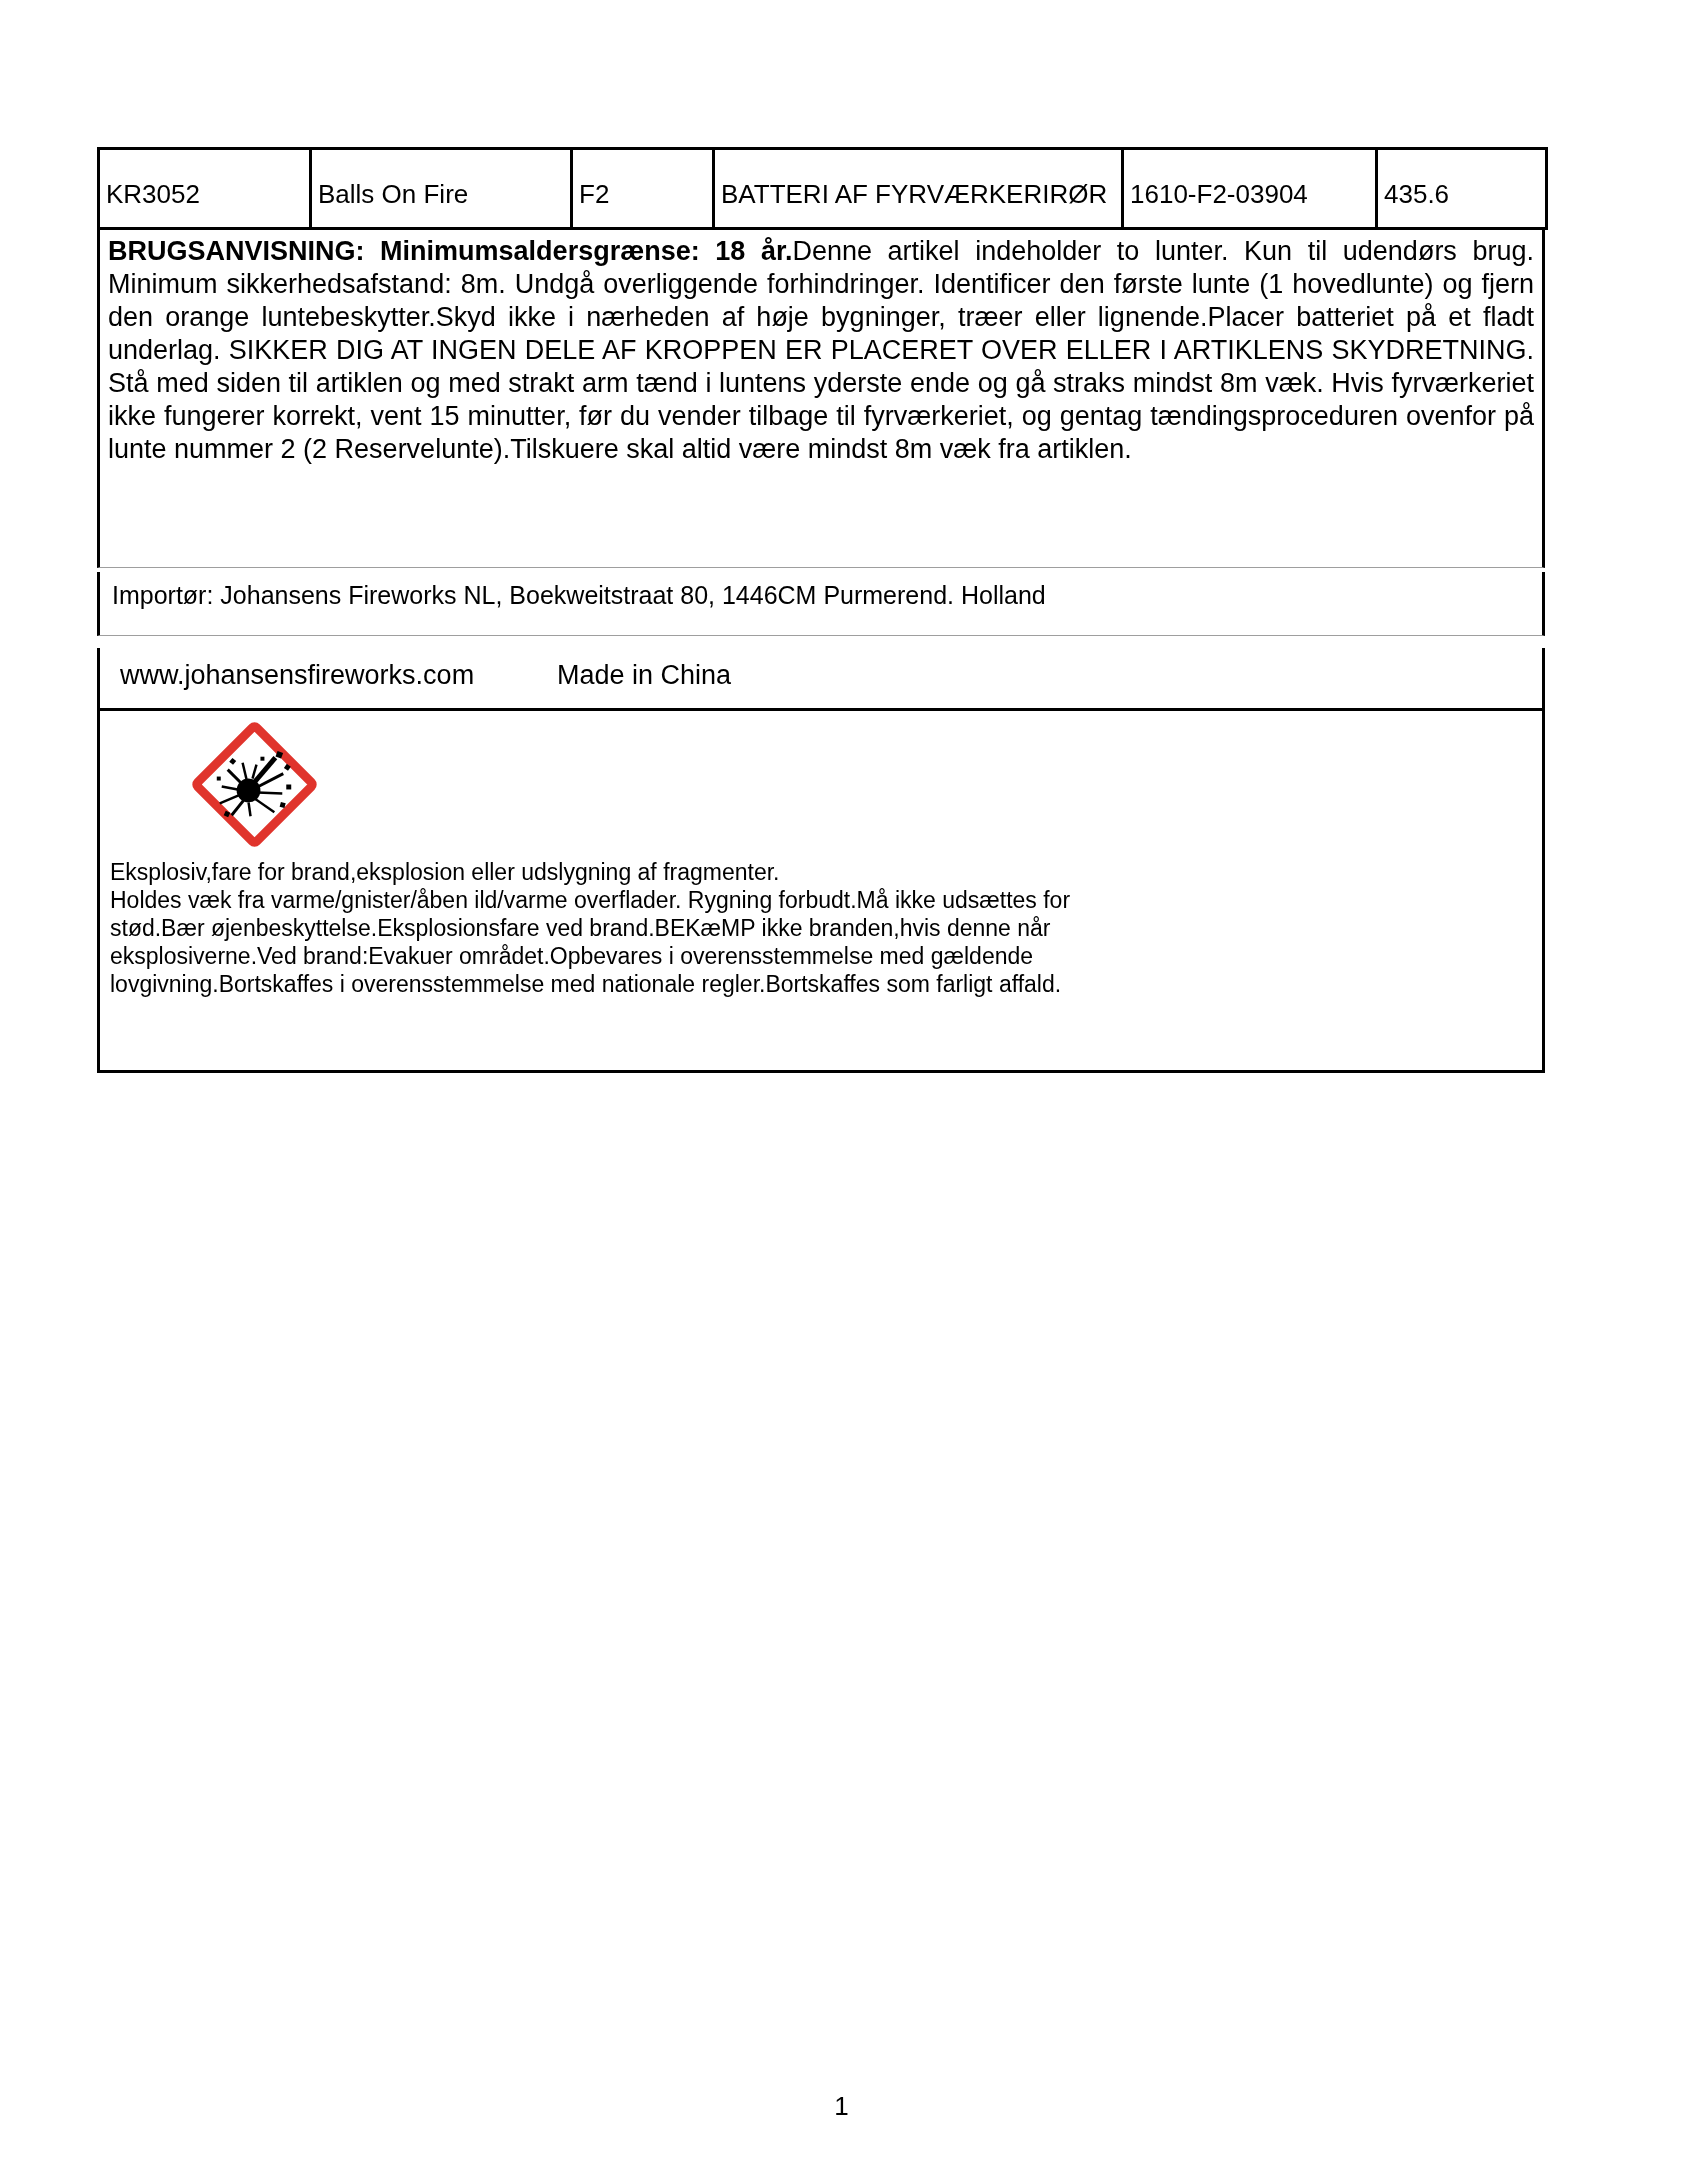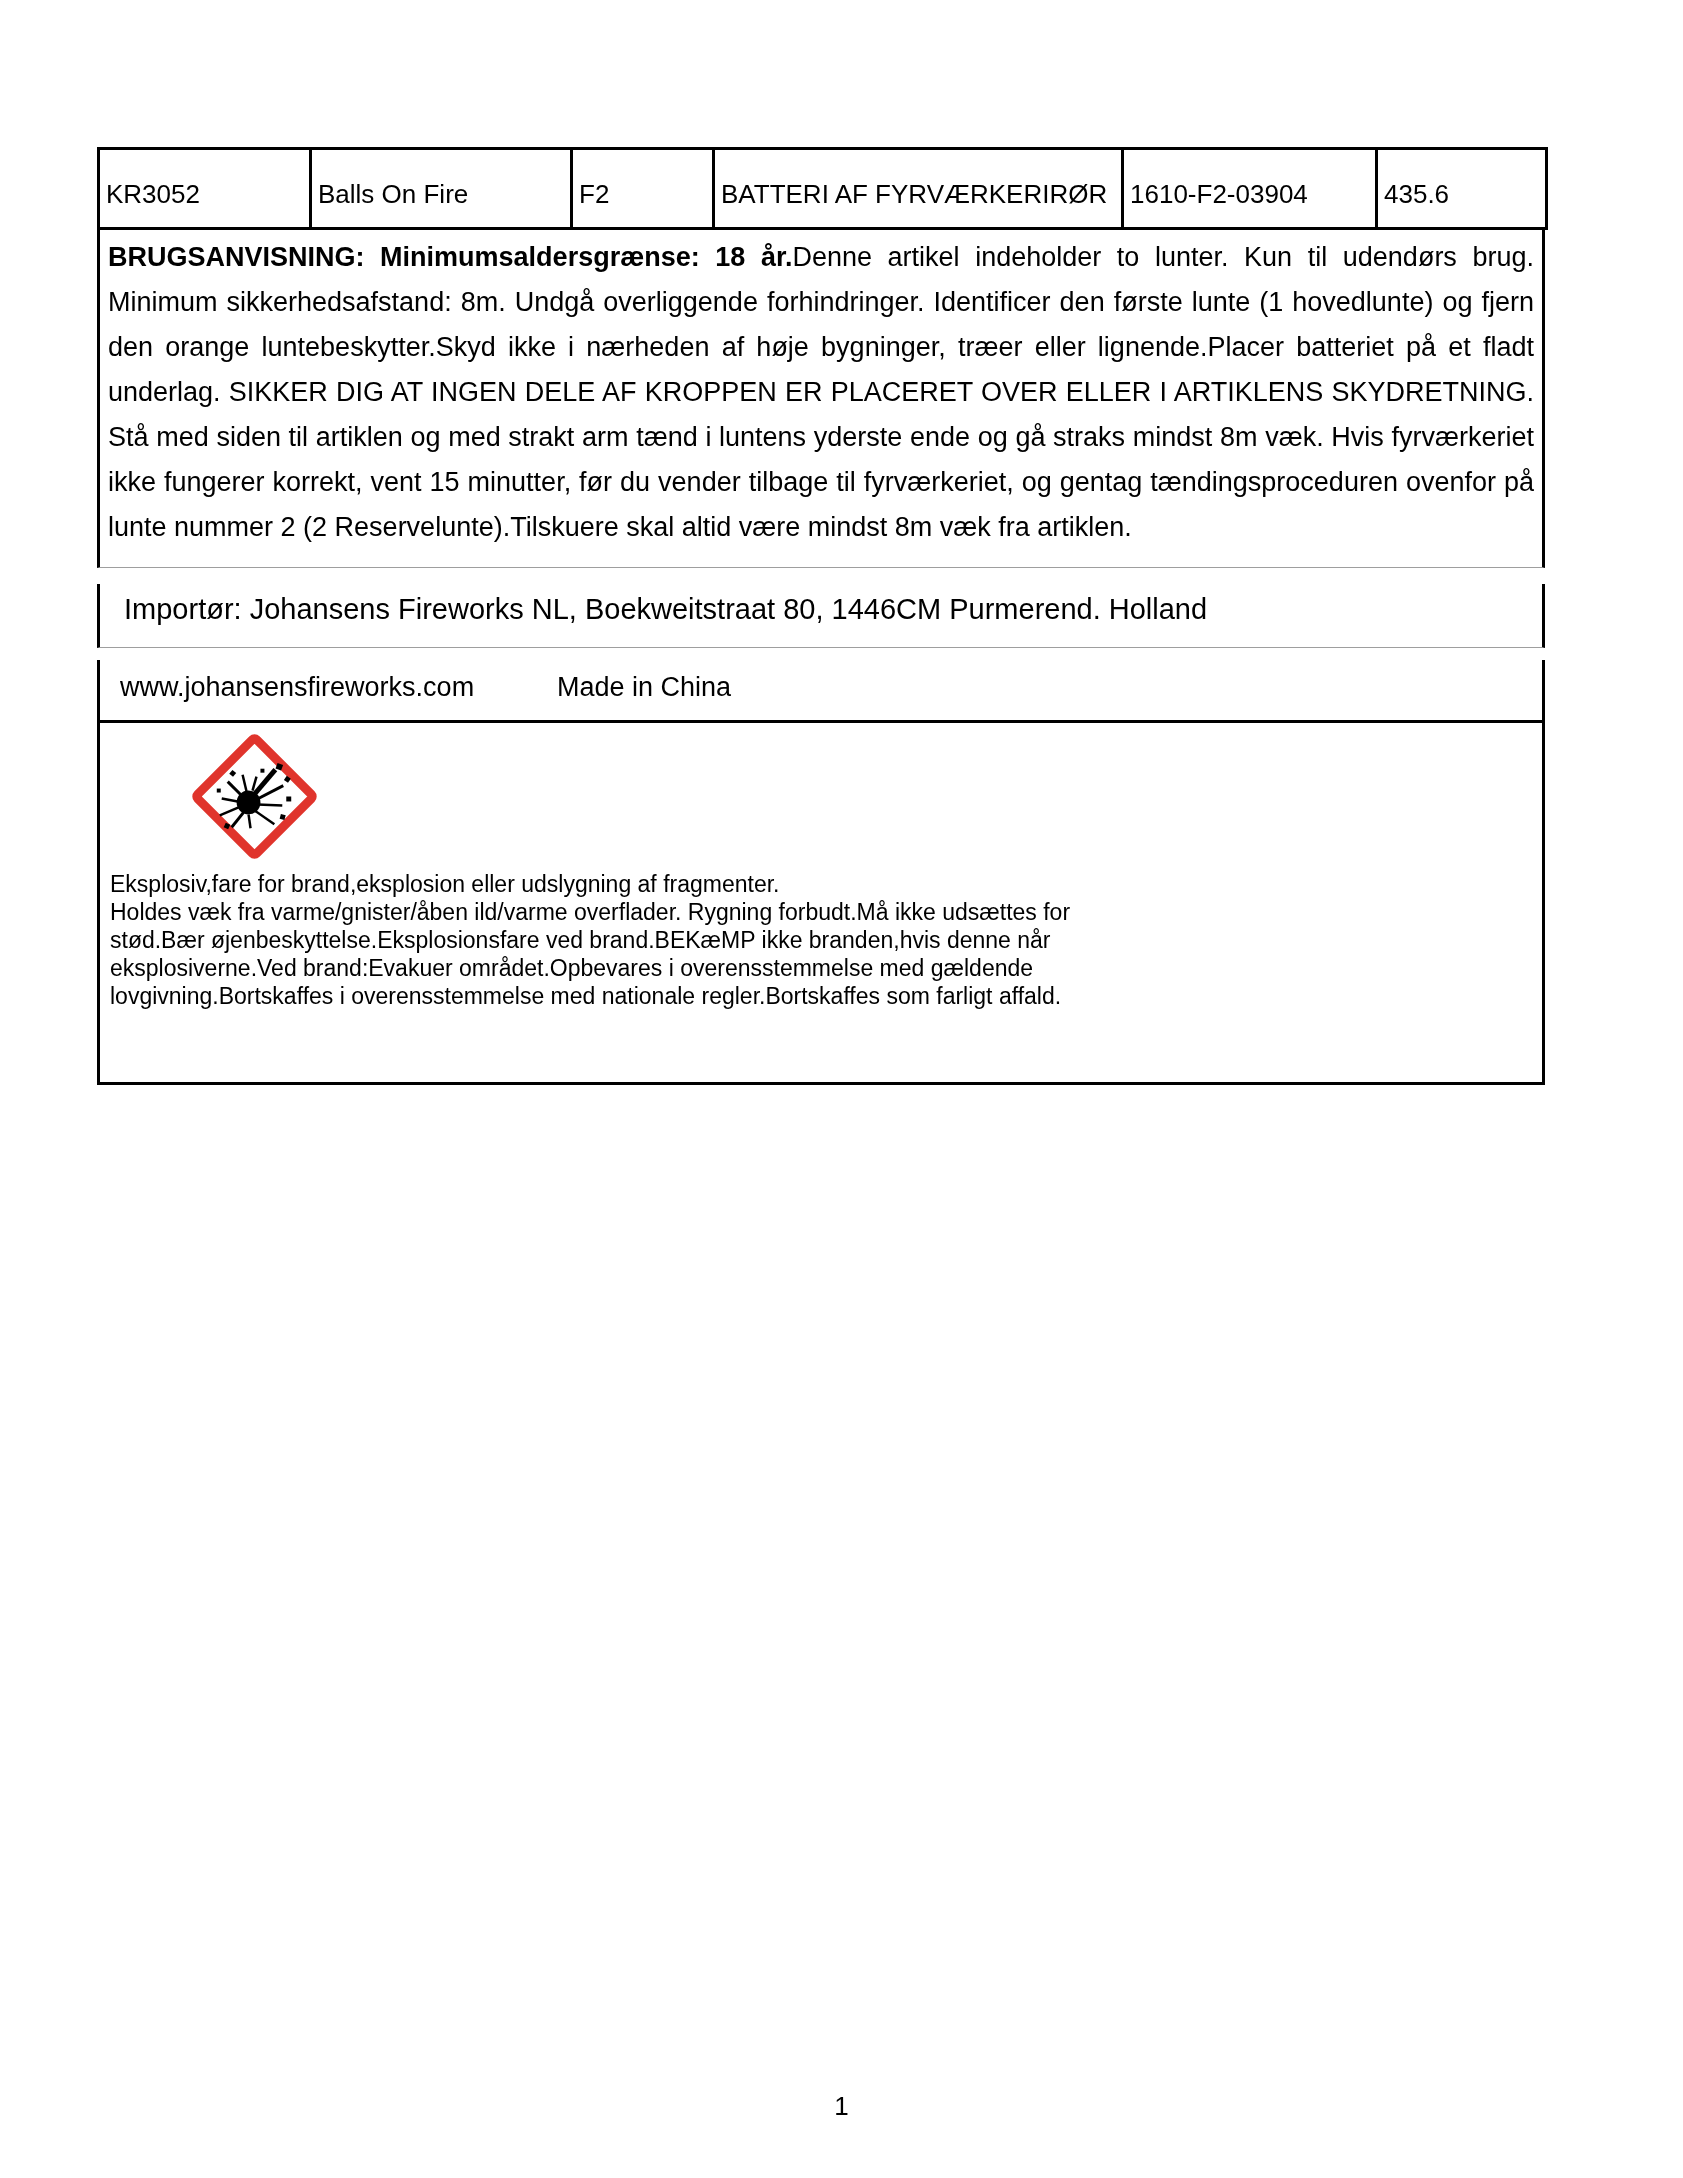--- a/index.html
+++ b/index.html
@@ -58,31 +58,31 @@
     box-sizing: border-box;
   }
   .sec.instructions {
     height: 338px;
     border-bottom: 1px solid #9e9e9e;
   }
   .sec.instructions p {
     margin: 0;
     padding: 5px 8px 0 8px;
     font-size: 27px;
-    line-height: 45px;
+    line-height: 33px;
     text-align: justify;
   }
   .sec.importer {
     height: 64px;
     border-bottom: 1px solid #9e9e9e;
   }
   .sec.importer p {
-    margin: 16px;
+    margin: 4px;
     padding: 9px 8px 0 8px;
-    font-size: 29px;
+    font-size: 25px;
   }
   .sec.origin {
     height: 60px;
   }
   .sec.origin p {
     margin: 12px;
     padding: 12px 8px 0 8px;
     font-size: 27px;
   }
   .sec.origin .website {

